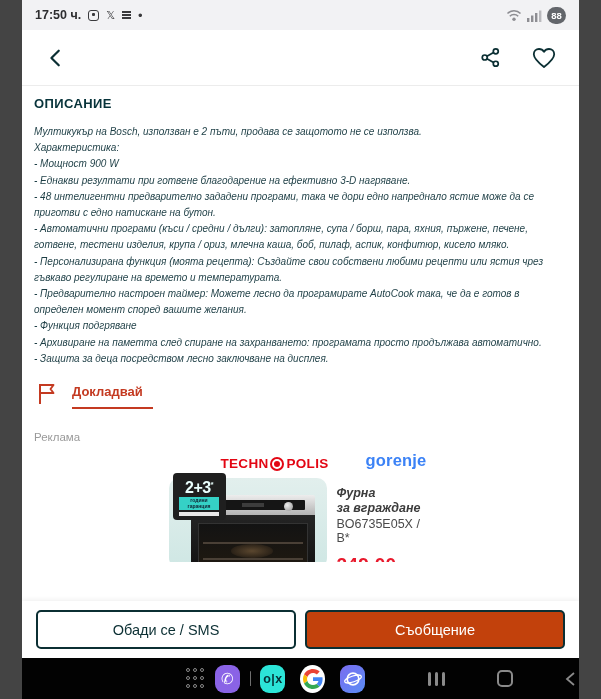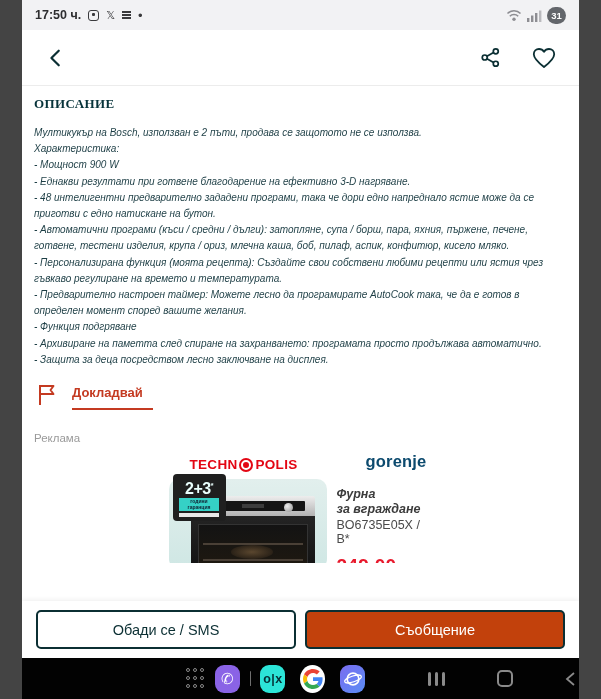--- a/index.html
+++ b/index.html
@@ -31,31 +31,31 @@
   
   .nav-bar {
     height: 56px; background: #fff; border-bottom: 1px solid #ececec;
     display: flex; align-items: center; padding: 0 19px;
   }
   .nav-spacer { flex: 1; }
   .nav-btn { background: none; border: none; cursor: pointer; display: flex; align-items: center; padding: 4px; }
   .nav-right { display: flex; align-items: center; gap: 22px; }
   
   .content { padding: 10px 12px 0; }
-  .page-title { font-size: 13px; font-weight: bold; color: #07333a; letter-spacing: .4px; margin-bottom: 13px; font-family: Liberation Serif, serif; }
+  .page-title { font-size: 13px; font-weight: bold; color: #07333a; letter-spacing: .4px; margin-bottom: 13px; }
   .desc { }
   .desc-line { font-size: 10px; line-height: 16.2px; color: #1d3e45; font-style: italic; }
   .report-row { margin-top: 15px; display: flex; align-items: flex-start; gap: 15px; padding-left: 3px; }
   .report-label-wrap { display: inline-block; border-bottom: 2px solid #c43a21; padding: 0 10px 7px 0; }
   .report-label { color: #c43a21; font-weight: bold; font-size: 13px; }
   .ad-label { margin-top: 22px; color: #9a9a9a; font-size: 11.5px; }
   
   .ad-banner { width: 284px; height: 113px; margin: 6px auto 0; position: relative; display: flex; overflow: hidden; background: #fff; }
   .ad-left { width: 170px; position: relative; }
-  .tp-logo { margin-top: 7px; display: flex; align-items: center; justify-content: center; gap: 1px;
+  .tp-logo { margin-top: 7px; display: flex; align-items: center; justify-content: flex-end; gap: 1px;
              color: #e30613; font-weight: bold; font-size: 13.5px; letter-spacing: .3px; }
   .tp-o { width: 14px; height: 14px; border-radius: 50%; background: #e30613; display: inline-flex; align-items: center; justify-content: center; margin: 0 1px; }
   .tp-o::after { content: ""; width: 6px; height: 6px; border: 2px solid #fff; border-radius: 50%; background: #e30613; }
   .oven-scene { position: absolute; left: 10px; top: 29px; width: 158px; height: 90px;
                 background: linear-gradient(#e2efed, #cfe7e4); border-radius: 10px; }
   .oven { position: absolute; left: 22px; top: 17px; width: 124px; height: 80px; }
   .oven-panel { height: 20px; background: linear-gradient(#ededed, #b3b3b3); border-radius: 2px 2px 0 0; position: relative; }
   .oven-strip { position: absolute; left: 10px; right: 10px; top: 5px; height: 10px; background: #151515; border-radius: 1px; }
   .oven-knob { position: absolute; top: 6.5px; width: 9px; height: 9px; border-radius: 50%;
                background: radial-gradient(circle at 35% 35%, #efefef, #8f8f8f); }
@@ -69,21 +69,21 @@
   .oven-food { position: absolute; left: 30%; top: 20px; width: 42px; height: 14px; border-radius: 50%;
                background: radial-gradient(ellipse at center, #6b5336, #2a2117 75%); opacity: .8; }
   .warranty-badge { position: absolute; left: 14px; top: 24px; width: 53px; height: 47px; background: #1f1f1f;
                     border-radius: 4px; z-index: 2; display: flex; flex-direction: column; align-items: center; padding-top: 3px; }
   .wb-main { color: #eafffd; font-weight: bold; font-size: 16px; line-height: 17px; letter-spacing: -.5px; }
   .wb-sup { font-size: 7px; vertical-align: super; }
   .wb-sub { margin-top: 1px; background: #35d1c6; color: #123; font-size: 5px; font-weight: bold;
             padding: 1px 3px; line-height: 5.5px; text-align: center; width: 40px; }
   .wb-strip { margin-top: 2px; width: 40px; height: 4px; background: #e8e8e8; }
   .ad-right { flex: 1; padding: 2px 8px 0 8px; }
-  .gorenje { text-align: right; font-weight: bold; font-size: 16.5px; color: #0c4a6e; letter-spacing: .2px; padding-right: 8px; }
+  .gorenje { text-align: right; font-weight: bold; font-size: 16.5px; color: #3b82f6; letter-spacing: .2px; padding-right: 8px; }
   .ad-product { margin-top: 16px; font-size: 12.5px; font-weight: bold; color: #3c3c3c; line-height: 14.5px; font-style: italic; }
   .ad-code { font-size: 12.5px; color: #4a4a4a; margin-top: 2px; }
   .ad-price { margin-top: 9px; font-size: 19px; font-weight: bold; color: #e8192c; letter-spacing: .3px; }
   .ad-currency { font-size: 12px; font-weight: bold; }
   
   .bottom-bar { position: absolute; left: 0; right: 0; bottom: 41px; height: 57px; background: #fff;
                 display: flex; gap: 9px; padding: 9px 14px; box-shadow: 0 -1px 5px rgba(0,0,0,.07); }
   .act-btn { flex: 1; border-radius: 5px; font-family: inherit; font-size: 14.5px; font-weight: normal;
              display: flex; align-items: center; justify-content: center; cursor: pointer; }
   .act-call { background: #fff; border: 2px solid #0b2f33; color: #0b2f33; }
@@ -127,21 +127,21 @@
         <path d="M1.5 4.5 A 9 9 0 0 1 14.5 4.5" fill="none" stroke="#8d8d92" stroke-width="1.6"></path>
         <path d="M3.8 7.2 A 6 6 0 0 1 12.2 7.2" fill="none" stroke="#8d8d92" stroke-width="1.6"></path>
         <circle cx="8" cy="10.2" r="1.7" fill="#8d8d92"></circle>
       </svg>
       <svg width="15" height="13" viewBox="0 0 15 13">
         <rect x="0" y="9" width="2.4" height="4" fill="#8d8d92"></rect>
         <rect x="4" y="6.5" width="2.4" height="6.5" fill="#8d8d92"></rect>
         <rect x="8" y="4" width="2.4" height="9" fill="#8d8d92"></rect>
         <rect x="12" y="1.5" width="2.4" height="11.5" fill="#b9b9bd"></rect>
       </svg>
-      <span class="sb-batt">31</span>
+      <span class="sb-batt">88</span>
     </div>
   </div>
 
   <div class="nav-bar">
     <button class="nav-btn">
       <svg width="22" height="22" viewBox="0 0 24 24">
         <polyline points="15,4 7,12 15,20" fill="none" stroke="#0b2f33" stroke-width="2.4" stroke-linecap="round" stroke-linejoin="round"></polyline>
       </svg>
     </button>
     <div class="nav-spacer"></div>

